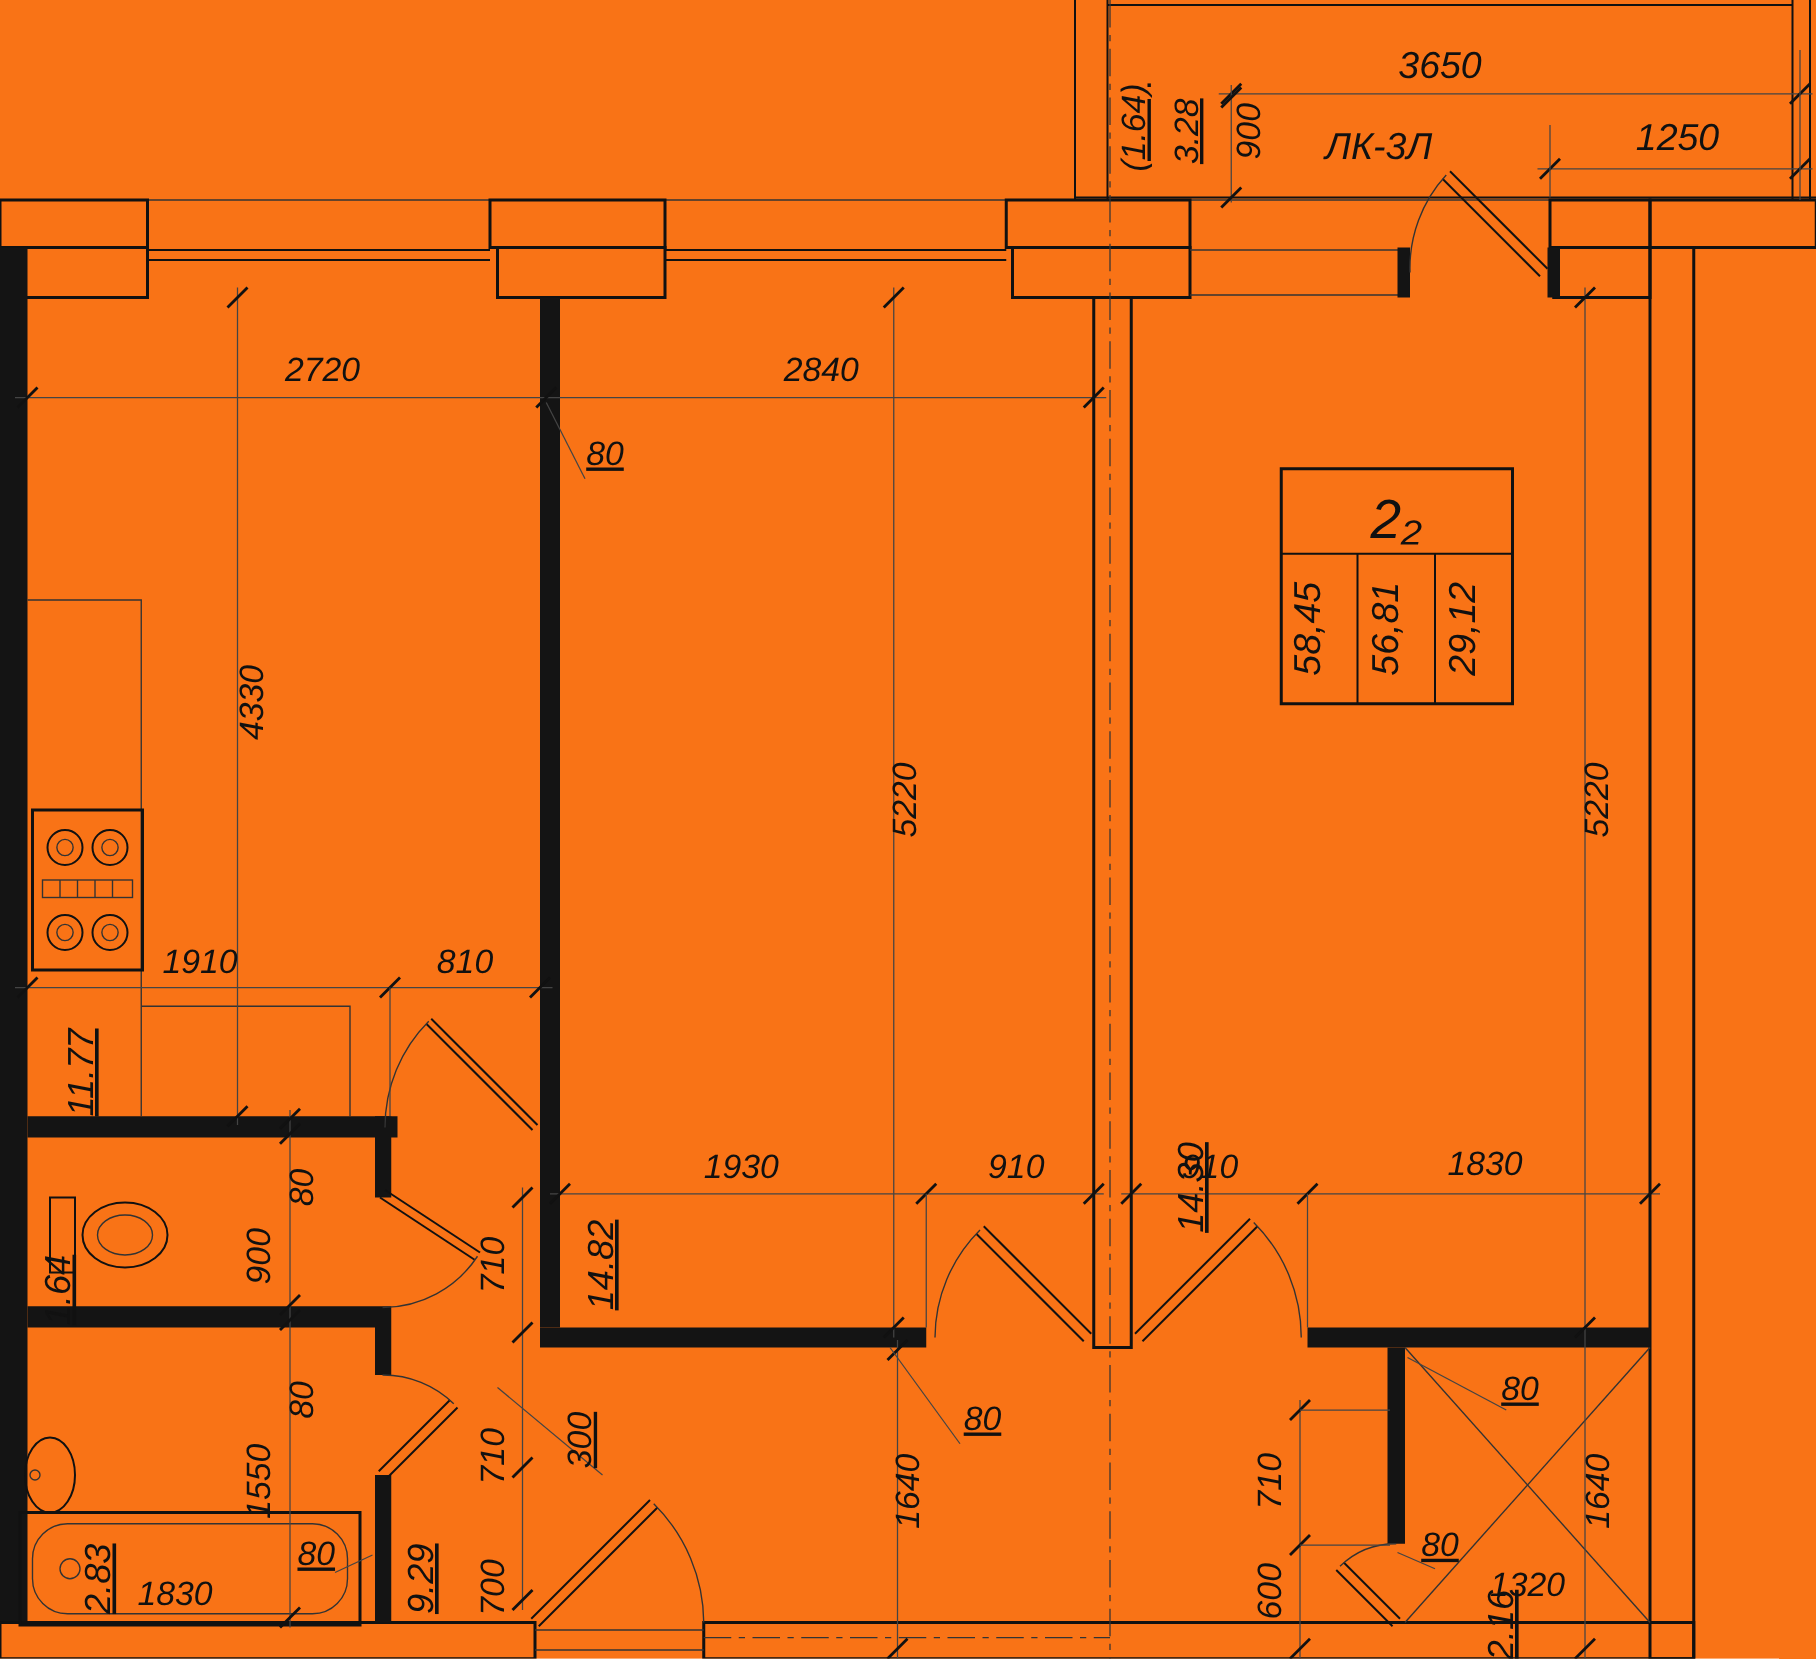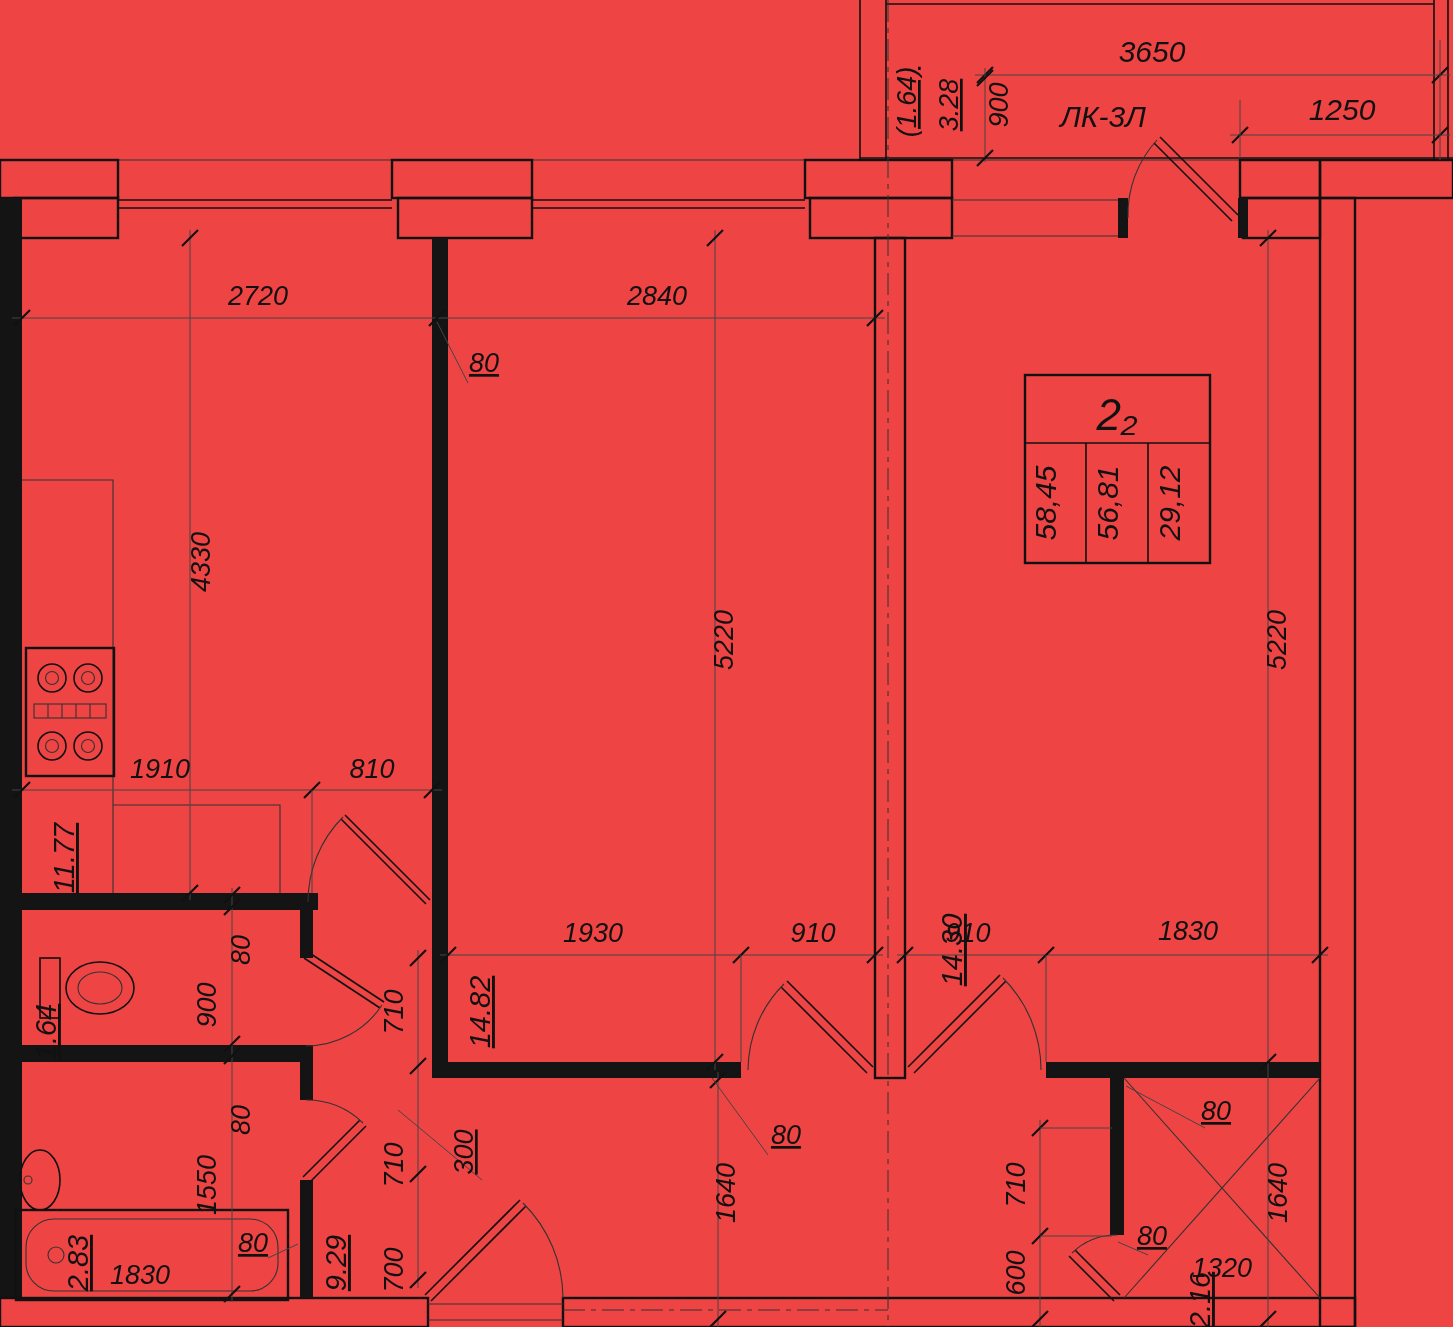--- a/index.html
+++ b/index.html
@@ -1,16 +1,16 @@
 <!DOCTYPE html>
 <html><head>
 <meta charset="utf-8">
 <style>
   html,body{margin:0;padding:0;background:#ffffff;}
-  .page{width:1453px;height:1327px;position:relative;background:#ef4444;overflow:hidden;}
+  .page{width:1453px;height:1327px;position:relative;background:#f97316;overflow:hidden;}
   svg{display:block;}
   .t{font-family:"Liberation Sans","DejaVu Sans",sans-serif;font-style:italic;fill:#111;}
   .dimT{font-size:27px;}
   .bigT{font-size:30px;}
   .areaT{font-size:29px;text-decoration:underline;}
   .u{text-decoration:underline;}
   .typeT{font-size:44px;}
   .stampT{font-size:30px;}
   .w2{stroke:#111;stroke-width:2.4;fill:none;}
   .w15{stroke:#111;stroke-width:1.6;fill:none;}

